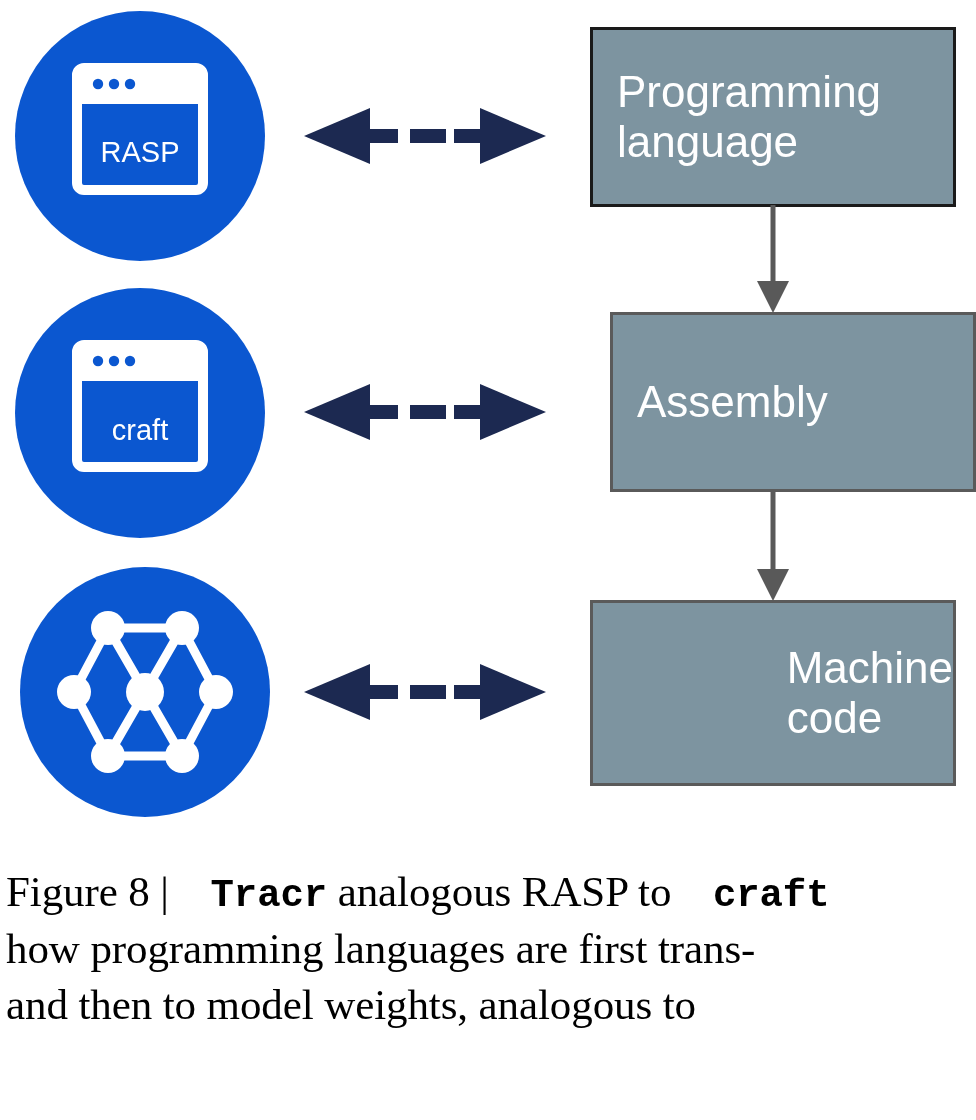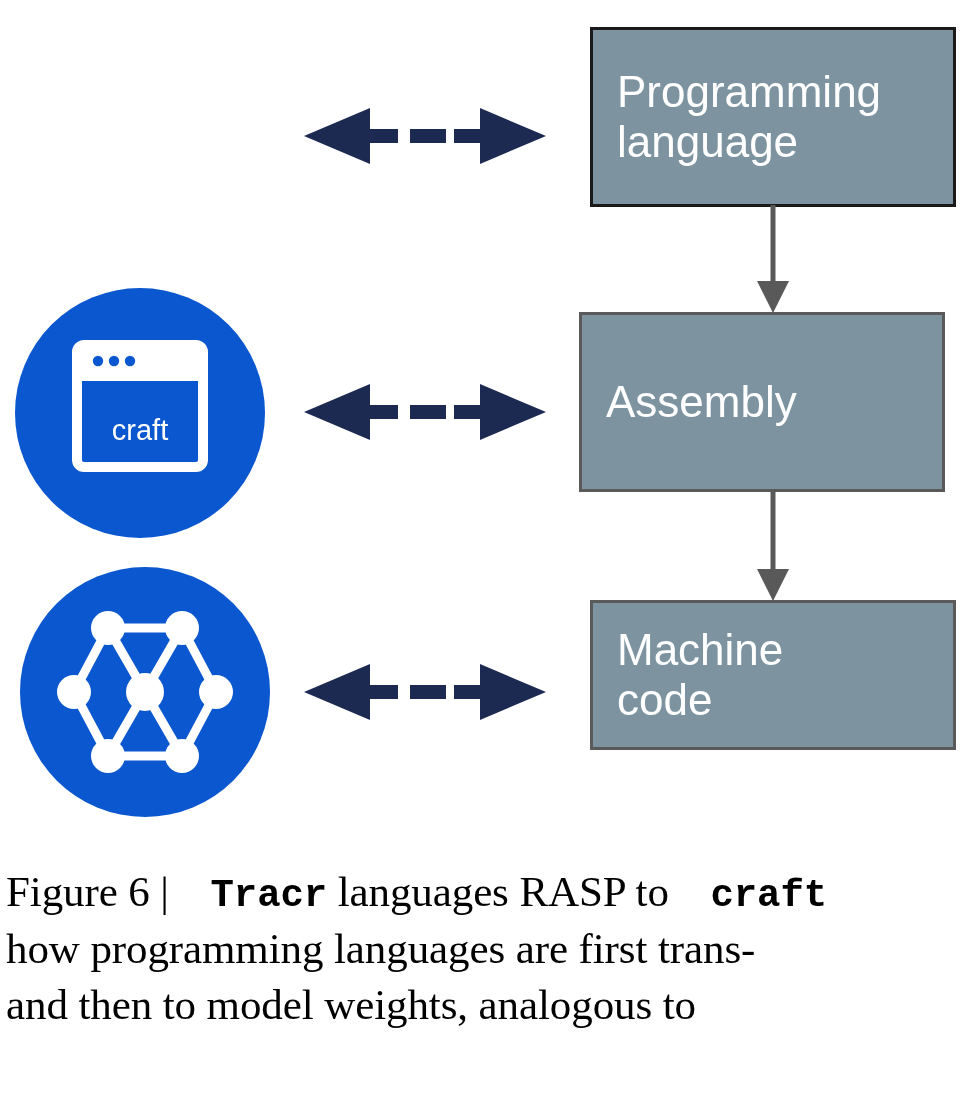--- a/index.html
+++ b/index.html
@@ -82,26 +82,27 @@
     display: flex;
     flex-direction: column;
     justify-content: center;
     white-space: pre-line;
   }
   .stage-box.b1 {
     left: 590px; top: 27px; width: 366px; height: 180px;
     border: 3px solid #1a1a1a;
   }
   .stage-box.b2 {
-    left: 579px; top: 312px; width: 366px; height: 180px;
+    left: 610px; top: 312px; width: 366px; height: 180px;
     border: 3px solid #5a5a5a;
   }
   .stage-box.b3 {
-    left: 590px; top: 600px; width: 366px; height: 150px;
+    left: 590px; top: 600px; width: 366px; height: 186px;
     border: 3px solid #5a5a5a;
+    align-items: flex-end;
   }
 
   
   .v-connector {
     position: absolute;
     left: 745px;
     width: 56px;
   }
   .v-connector.c1 { top: 205px; height: 112px; }
   .v-connector.c2 { top: 490px; height: 115px; }
@@ -126,20 +127,34 @@
   }
   .cap-line { display: block; white-space: pre; }
 </style>
 </head>
 <body>
 
 <div id="figure-root">
 
   <div class="diagram">
 
+    <div class="icon-circle row1">
+      <svg class="circle-svg" viewBox="0 0 250 250">
+
+        <rect x="62" y="57" width="126" height="122" rx="7" ry="7" fill="none" stroke="#ffffff" stroke-width="10"></rect>
+
+        <path d="M62 64 a7 7 0 0 1 7 -7 h112 a7 7 0 0 1 7 7 v24 h-126 z" fill="#ffffff"></path>
+        <rect x="62" y="84" width="126" height="9" fill="#ffffff"></rect>
+
+        <circle cx="83" cy="73" r="5.2" fill="#0b57d0"></circle>
+        <circle cx="99" cy="73" r="5.2" fill="#0b57d0"></circle>
+        <circle cx="115" cy="73" r="5.2" fill="#0b57d0"></circle>
+      </svg>
+      <div class="win-label">RASP</div>
+    </div>
 
     <svg class="dbl-arrow row1" viewBox="0 0 250 76">
       <g fill="#1c2951">
 
         <polygon points="4,38 70,10 70,66"></polygon>
         <rect x="66" y="31" width="32" height="14"></rect>
 
         <rect x="110" y="31" width="36" height="14"></rect>
 
         <rect x="154" y="31" width="32" height="14"></rect>
@@ -227,18 +242,18 @@
     </svg>
 
     <div class="stage-box b3">
       <span>Machine
 code</span>
     </div>
 
   </div>
 
   <div class="caption">
-    <span class="cap-line"><span>Figure 6 | </span><span class="mono">Tracr</span><span> languages RASP to </span><span class="mono">craft</span></span>
+    <span class="cap-line"><span>Figure 8 | </span><span class="mono">Tracr</span><span> analogous RASP to </span><span class="mono">craft</span></span>
     <span class="cap-line">how programming languages are first trans-</span>
     <span class="cap-line">and then to model weights, analogous to</span>
   </div>
 
 </div>
 
 </body></html>

